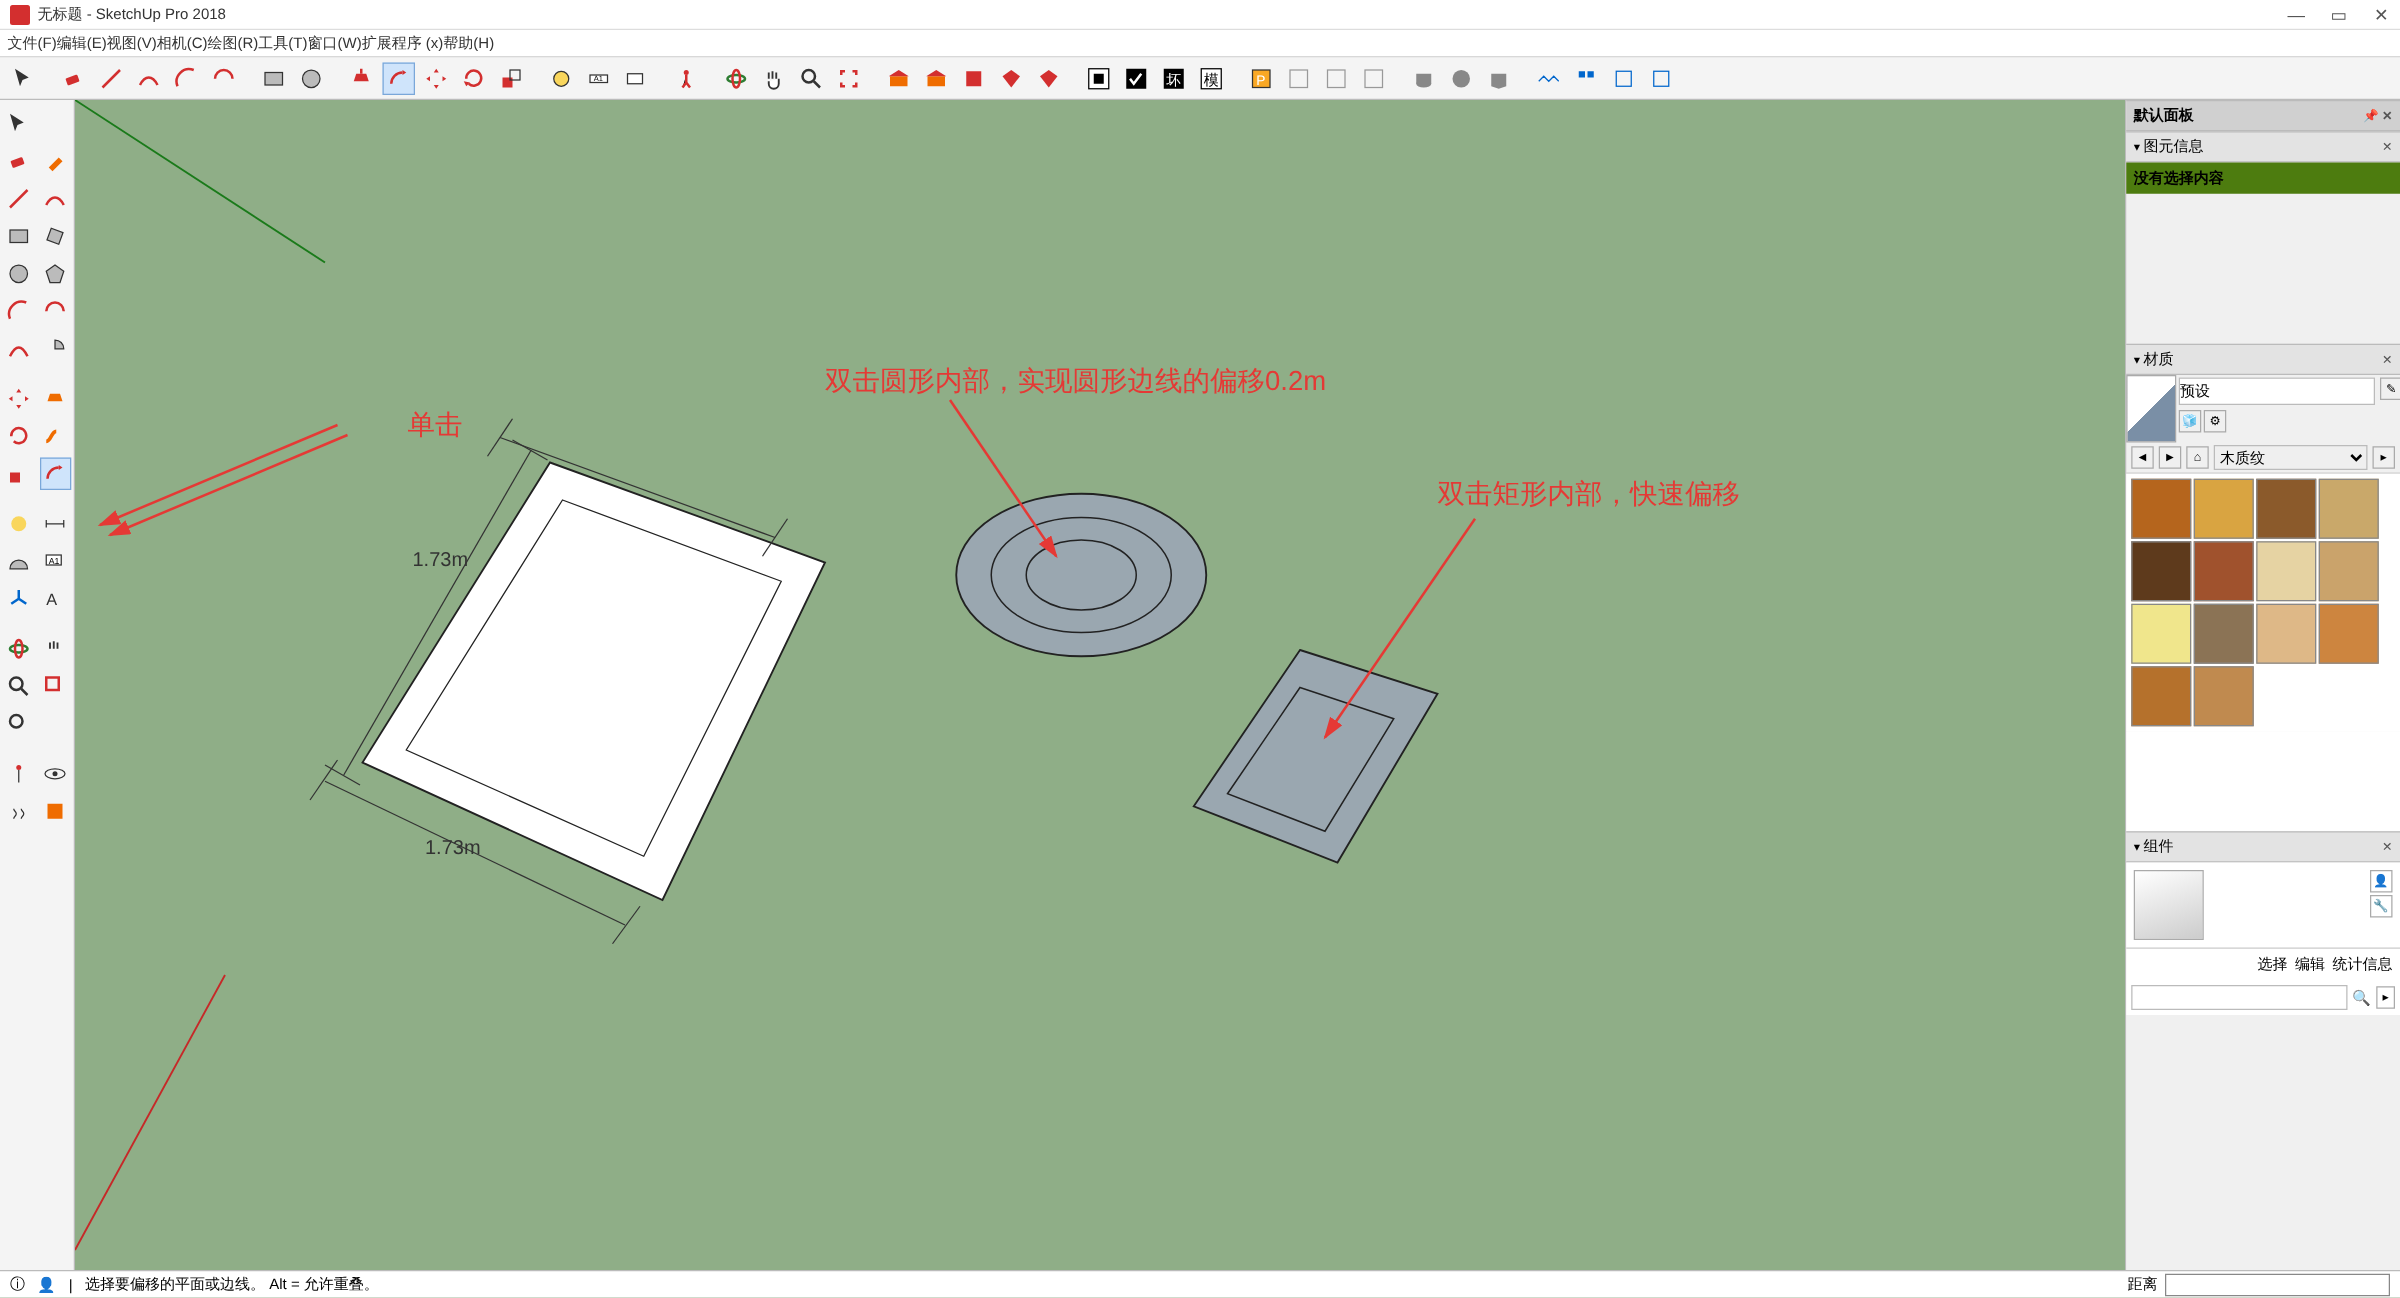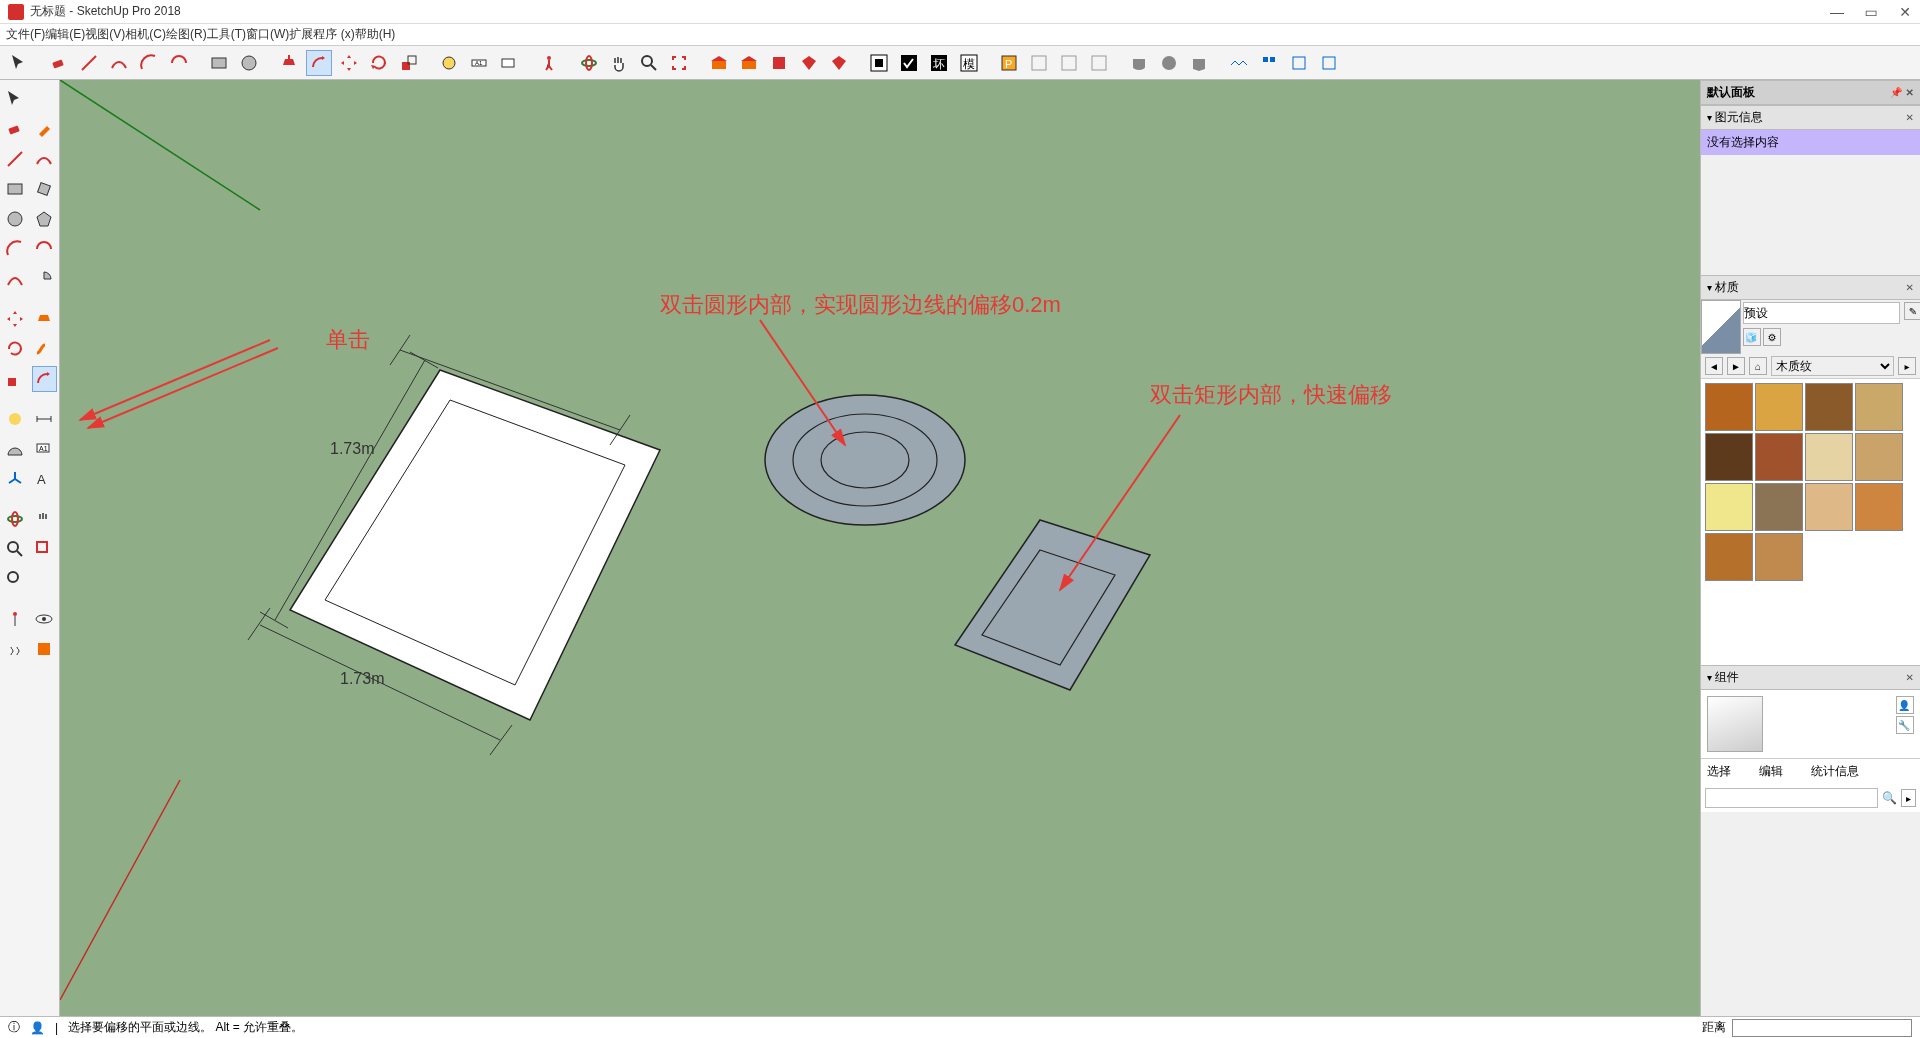--- a/index.html
+++ b/index.html
@@ -28,34 +28,34 @@
 
 .viewport { flex:1; position:relative; background:#8fae87; overflow:hidden; }
 .viewport svg { width:100%; height:100%; display:block; }
 
 .annotation { position:absolute; font-size:22px; color:#e53935; font-weight:500; white-space:nowrap; }
 
 .right-panel { width:220px; background:#f0f0f0; border-left:1px solid #bbb; display:flex; flex-direction:column; font-size:12px; }
 .panel-header { background:#e3e3e3; padding:3px 6px; display:flex; justify-content:space-between; align-items:center; border-bottom:1px solid #bbb; border-top:1px solid #bbb;}
 .panel-header .caret::before{content:"▾ "; font-size:10px;}
 .panel-header.main-h { background:#d0d0d0; font-weight:bold;}
-.panel-body { background:#c4b5fd; padding:4px 6px; }
+.panel-body { background:#4d7c0f; padding:4px 6px;font-weight:bold; }
 .panel-x { font-size:10px; color:#555; cursor:pointer;}
 .mat-preview { display:flex; }
 .mat-preview .preview-box { width:54px; height:54px; background:linear-gradient(135deg,#fff 50%,#7a8fa6 50%); border:1px solid #aaa; }
 .mat-preview .right { flex:1; display:flex; flex-direction:column;}
 .mat-preview .sel { height:22px; border:1px solid #bbb; margin:2px; font-size:12px;}
 .mat-nav { display:flex; align-items:center; gap:4px; padding:2px 4px; border-bottom:1px solid #ccc;}
 .mat-nav select { flex:1; height:20px; font-size:12px; border:1px solid #bbb;}
 .mat-grid { display:flex; flex-wrap:wrap; gap:2px; padding:4px; background:#fff; }
 .mat-swatch { width:48px; height:48px; border:1px solid #888;}
 .filler { flex:1; background:#f0f0f0; }
 .comp-body { background:#fff; padding:6px; display:flex; gap:8px;}
 .comp-thumb { width:56px; height:56px; border:1px solid #aaa; background:linear-gradient(160deg,#fff,#ccc); position:relative;}
-.comp-tabs { display:flex; gap:28px; padding:4px 6px; background:#fff; border-top:1px solid #ccc; font-size:12px;}
+.comp-tabs { display:flex; gap:6px; padding:4px 6px; background:#fff; border-top:1px solid #ccc; font-size:12px;justify-content:flex-end;}
 .comp-search { padding:4px; background:#fff;}
 .comp-search input{ width:100%; height:20px; border:1px solid #bbb;}
 
 .statusbar { height:22px; background:#fff; border-top:1px solid #bbb; display:flex; align-items:center; padding:0 8px; font-size:12px; gap:10px;}
 .status-right { margin-left:auto; display:flex; align-items:center; gap:6px;}
 .status-right input { width:180px; height:18px; border:1px solid #888;}
 
 .watermark { position:absolute; right:80px; bottom:40px; width:430px; height:100px; background:#2d3a4a; display:flex; align-items:center; justify-content:center; gap:20px; }
 .watermark .logo-circ { width:54px; height:54px; border:4px solid #fff; border-radius:50%; position:relative; }
 .watermark .logo-circ::after { content:""; position:absolute; left:16px; top:12px; border-left:18px solid #fff; border-top:12px solid transparent; border-bottom:12px solid transparent;}

